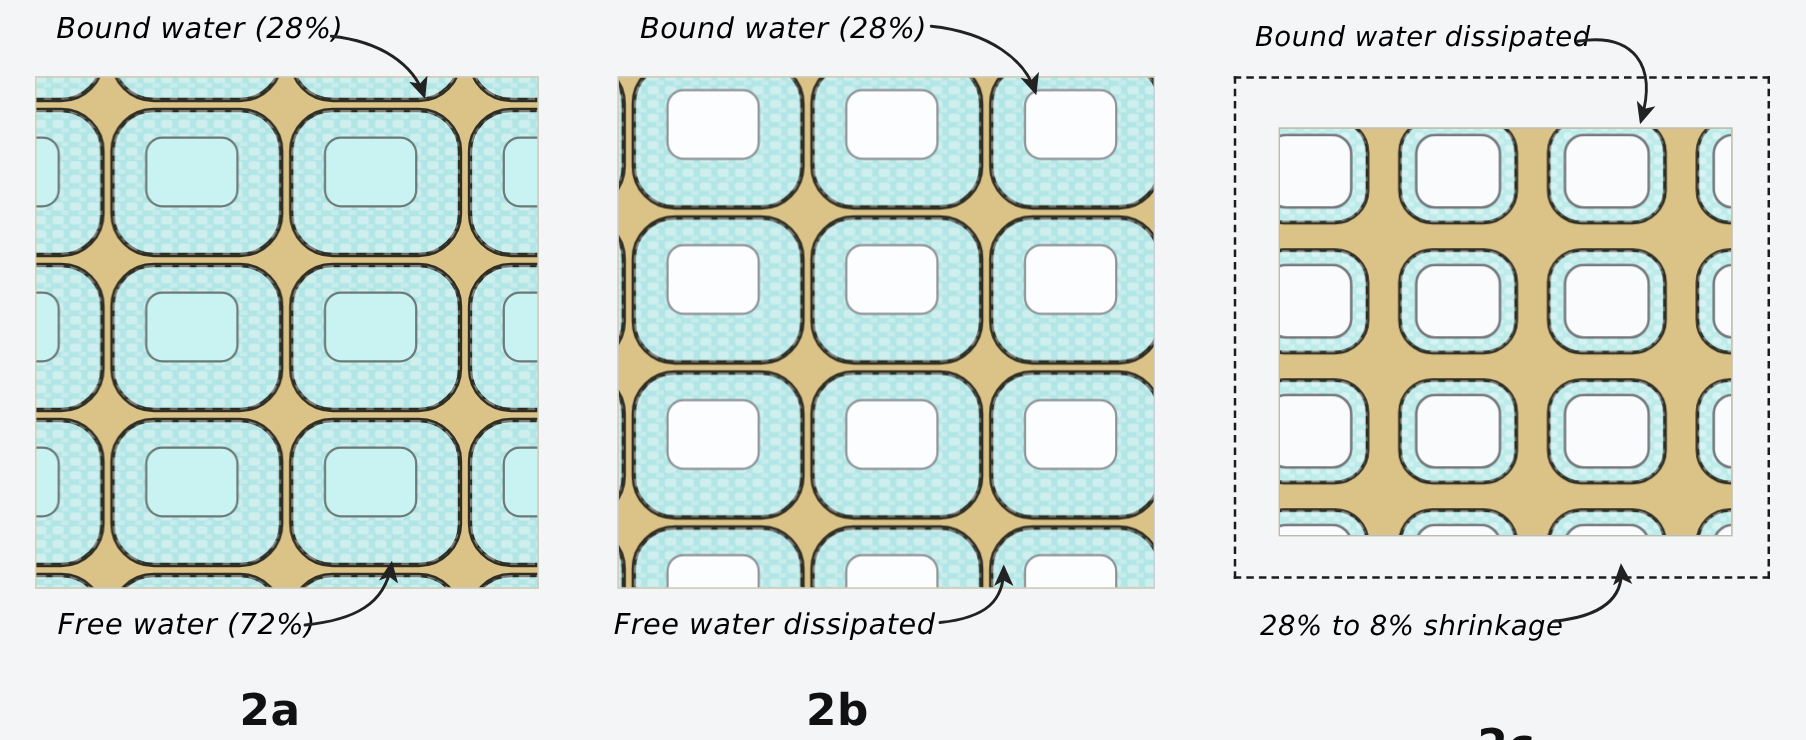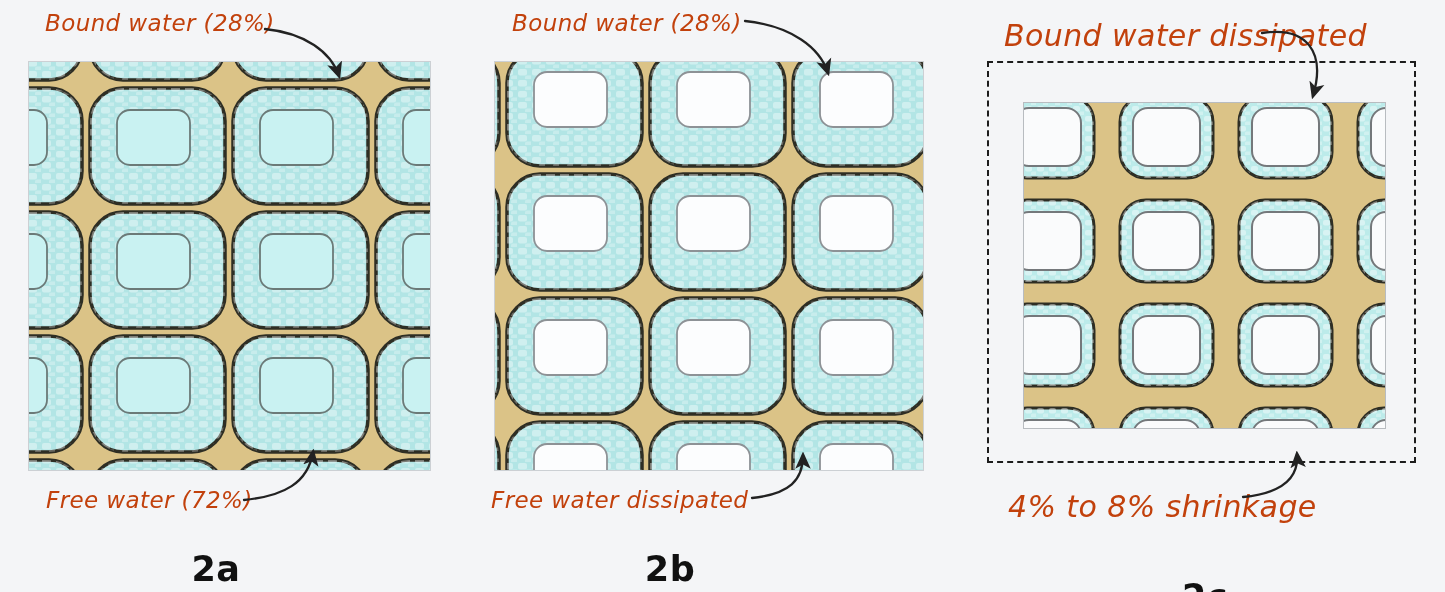--- a/index.html
+++ b/index.html
@@ -2,22 +2,22 @@
 <html><head>
 <meta charset="utf-8">
 <style>
   html,body{margin:0;padding:0;}
   body{background:#f4f5f7;font-family:"DejaVu Sans","Liberation Sans",sans-serif;}
   .canvas{position:relative;width:1445px;height:592px;background:#f4f5f7;overflow:hidden;}
   .panel{position:absolute;display:block;border:1px solid #ccd0d4;background:#dbc387;z-index:1;}
   .dashed-box{position:absolute;border:2px dashed #1c1c1c;background:transparent;z-index:1;}
   .inner-panel{border:1px solid #b8bcc0;}
   .hand-label{position:absolute;z-index:3;font-family:"DejaVu Sans","Liberation Sans",sans-serif;
-    font-style:italic;font-size:23px;font-weight:500;color:#c2410c;letter-spacing:.4px;white-space:nowrap;}
-  .hand-label.small{font-size:30px;}
+    font-style:italic;font-size:23px;font-weight:500;color:#000000;letter-spacing:.4px;white-space:nowrap;}
+  .hand-label.small{font-size:22px;}
   .caption{position:absolute;z-index:3;transform:translateX(-50%);font-size:35px;font-weight:bold;
     color:#111;font-style:normal;letter-spacing:.5px;}
   .arrows{position:absolute;left:0;top:0;width:1445px;height:592px;z-index:5;pointer-events:none;}
 </style>
 </head>
 <body>
 
 <div class="canvas">
 
   <svg class="panel" style="left:28px;top:61px;" width="401" height="408" viewBox="0 0 401 408">
@@ -70,21 +70,21 @@
     <rect width="361" height="325" fill="url(#cellsC)"></rect>
   </svg>
 
   <div class="hand-label" style="left:45px;top:10px;">Bound water (28%)</div>
   <div class="hand-label" style="left:46px;top:487px;">Free water (72%)</div>
 
   <div class="hand-label" style="left:512px;top:10px;">Bound water (28%)</div>
   <div class="hand-label" style="left:491px;top:487px;">Free water dissipated</div>
 
   <div class="hand-label small" style="left:1004px;top:18px;">Bound water dissipated</div>
-  <div class="hand-label small" style="left:1008px;top:489px;">4% to 8% shrinkage</div>
+  <div class="hand-label small" style="left:1008px;top:489px;">28% to 8% shrinkage</div>
 
   <div class="caption" style="left:216px;top:549px;">2a</div>
   <div class="caption" style="left:670px;top:549px;">2b</div>
   <div class="caption" style="left:1205px;top:577px;">2c</div>
 
   <svg class="arrows" viewBox="0 0 1445 592">
     <defs>
       <marker id="ah" viewBox="0 0 10 10" refX="8" refY="5" markerWidth="7.5" markerHeight="7.5" orient="auto-start-reverse">
         <path d="M0,0.5 L10,5 L0,9.5 L2.5,5 z" fill="#222222"></path>
       </marker>

